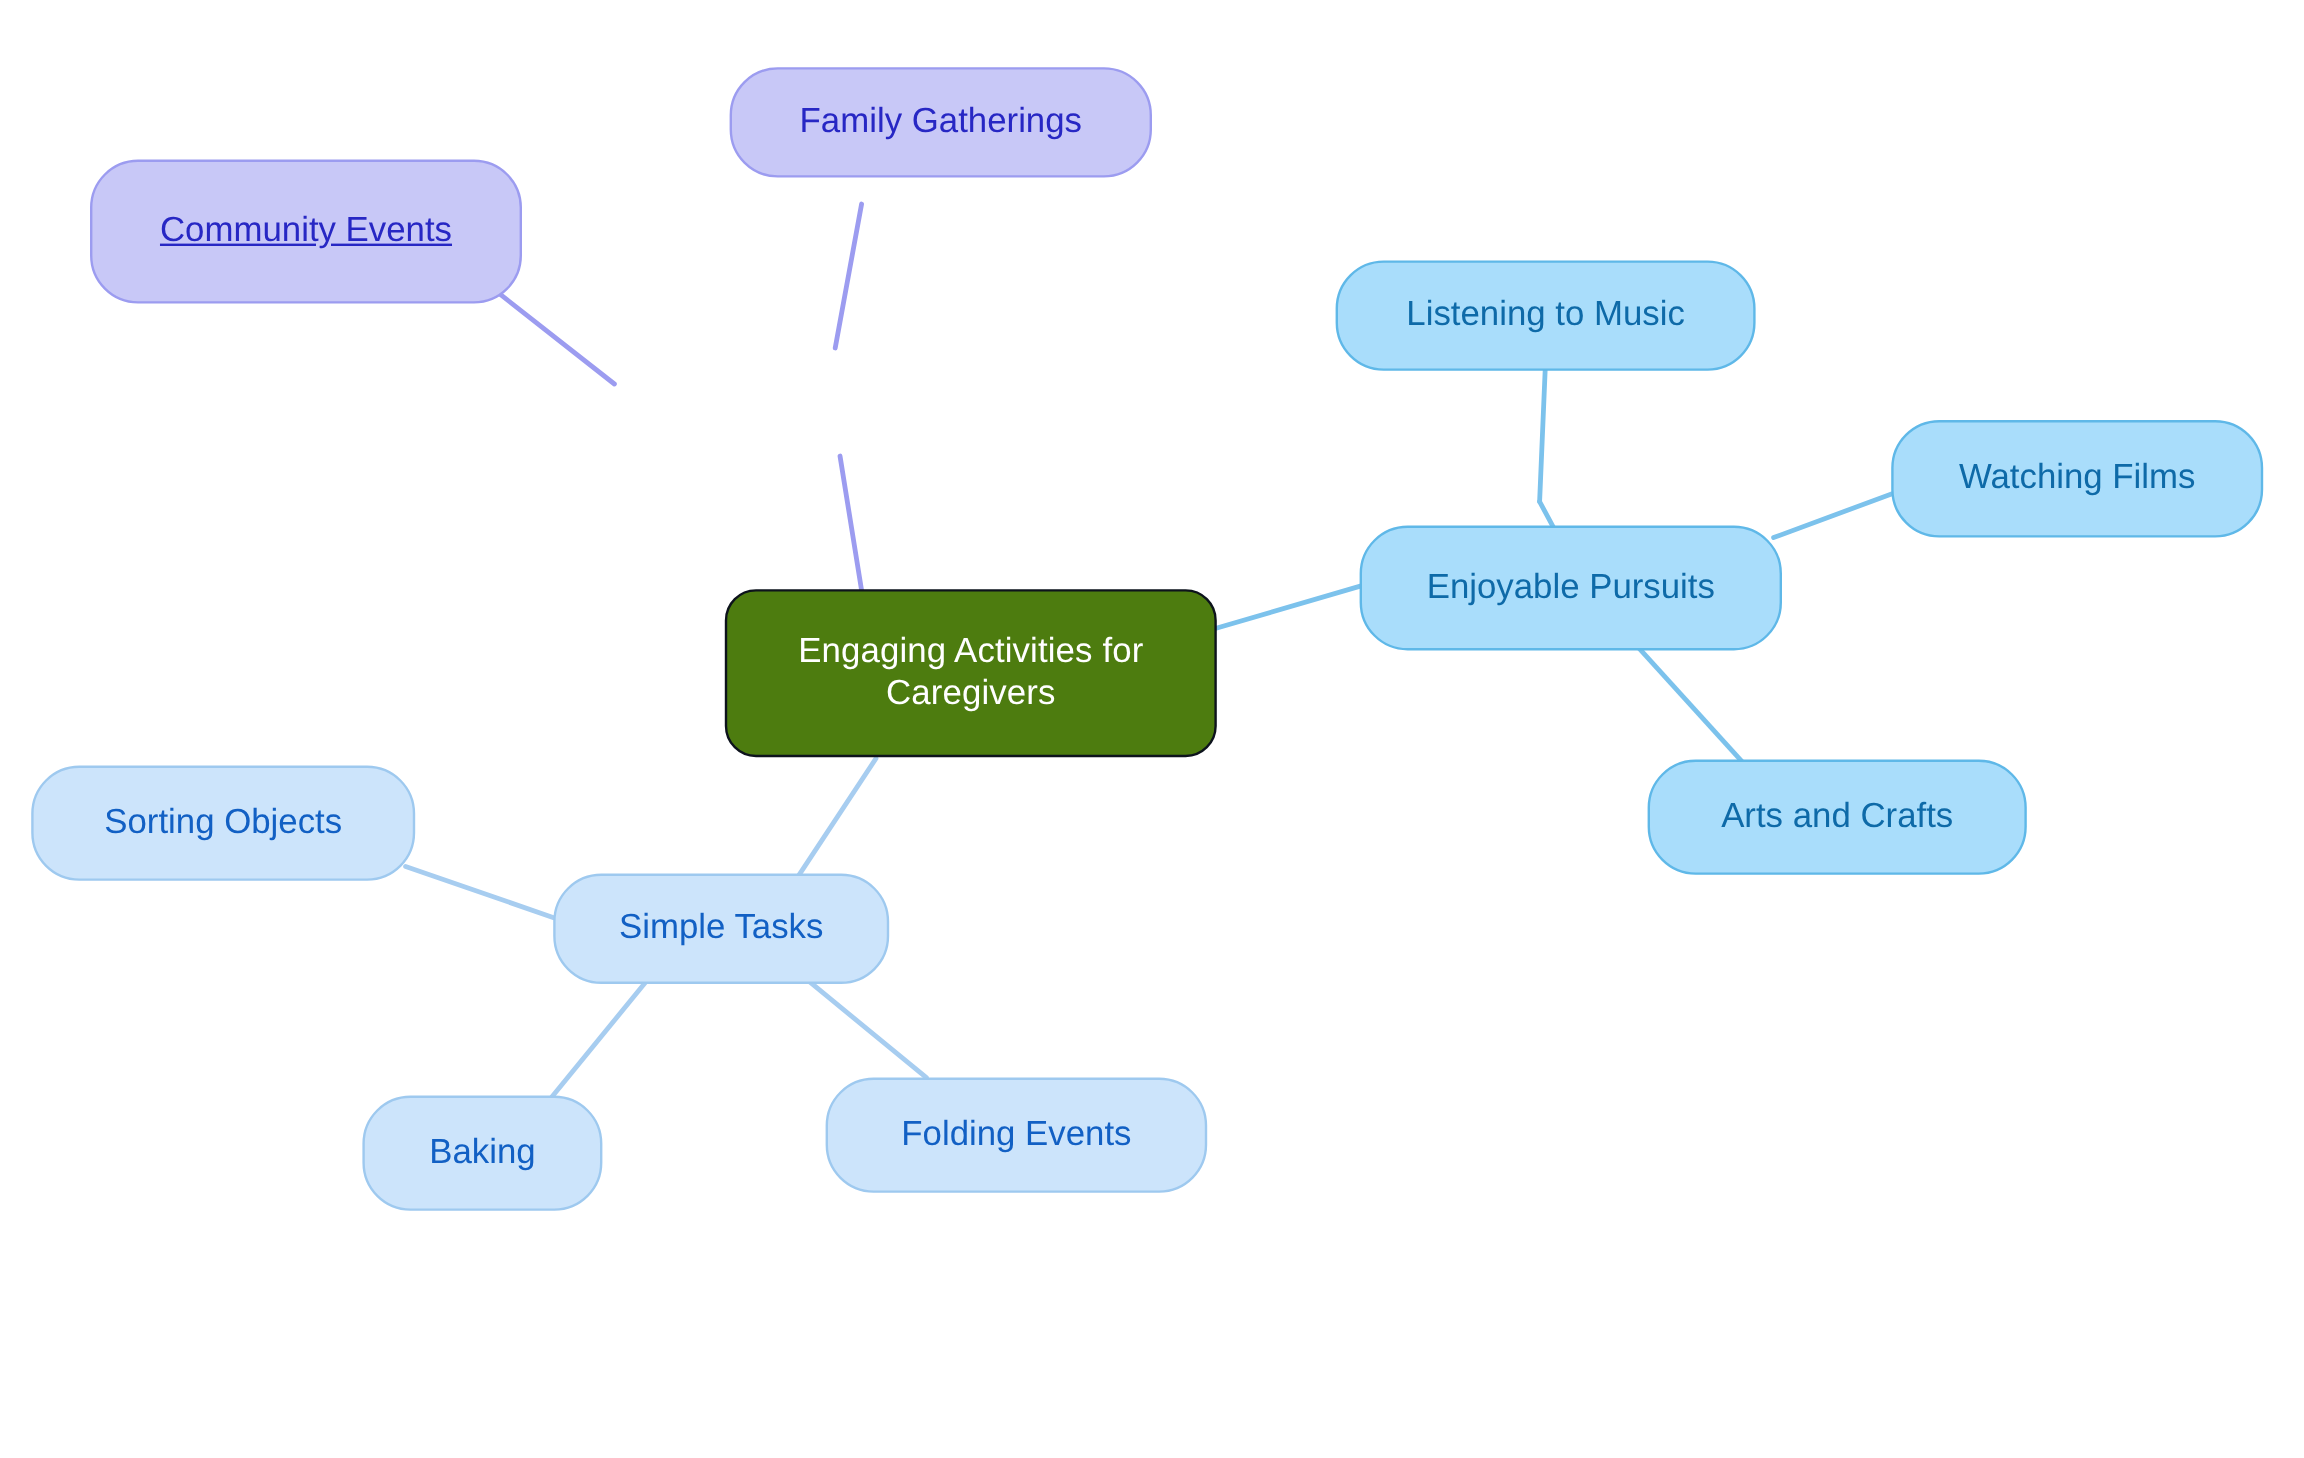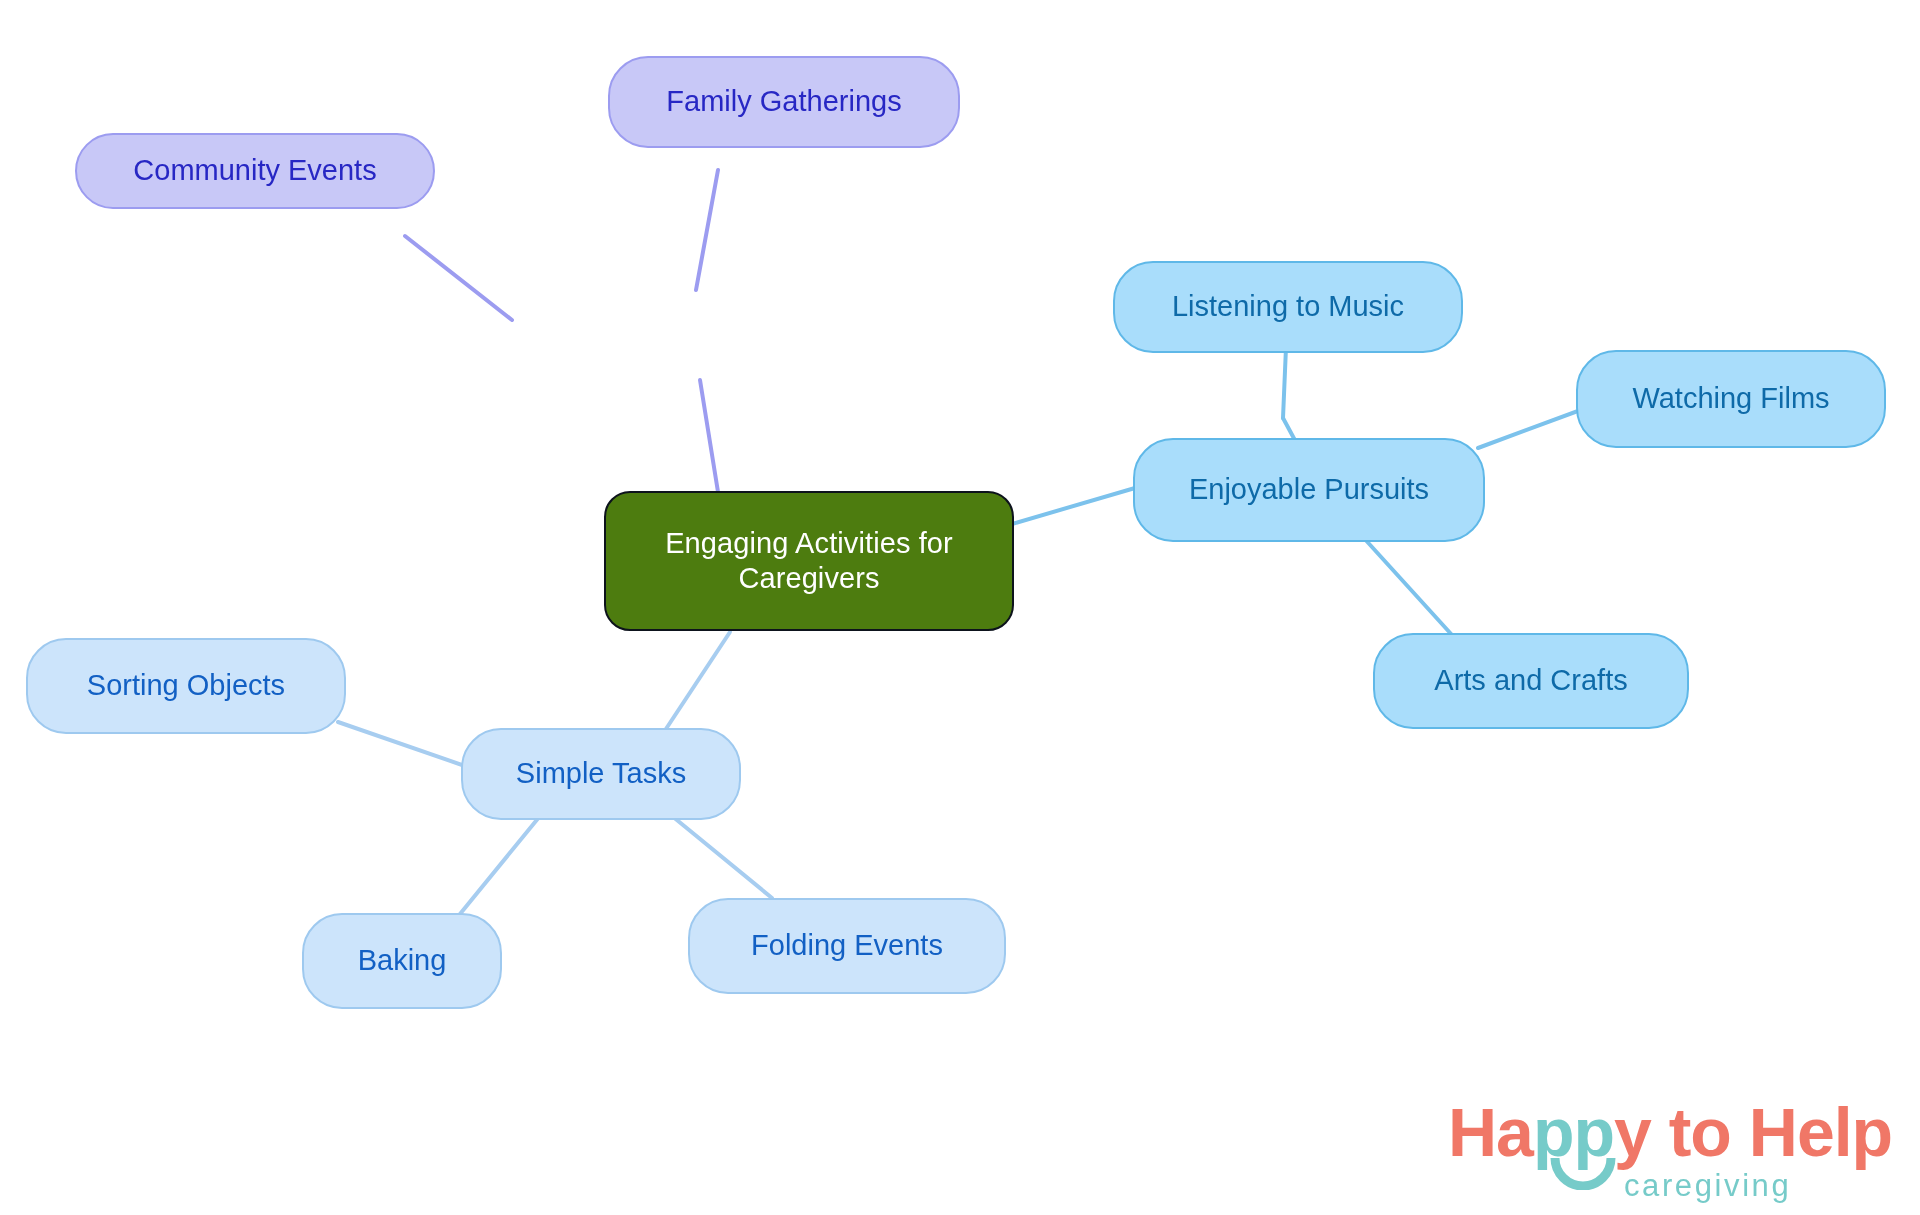--- a/index.html
+++ b/index.html
@@ -131,45 +131,38 @@
 
     <path d="M 730 632 L 660 738" stroke="#a7cdf0" stroke-width="4" fill="none" stroke-linecap="round"></path>
 
     <path d="M 465 766 L 338 722" stroke="#a7cdf0" stroke-width="4" fill="none" stroke-linecap="round"></path>
 
     <path d="M 540 816 L 460 914" stroke="#a7cdf0" stroke-width="4" fill="none" stroke-linecap="round"></path>
 
     <path d="M 672 816 L 772 898" stroke="#a7cdf0" stroke-width="4" fill="none" stroke-linecap="round"></path>
   </svg>
 
-  <div class="node node-purple" style="left:75px; top:133px; width:360px; height:76px;">Community Events</div>
+  <div class="node node-purple" style="left:75px; top:133px; width:360px; height:120px;text-decoration:underline;">Community Events</div>
 
   <div class="node node-purple" style="left:608px; top:56px; width:352px; height:92px;">Family Gatherings</div>
 
 
   <div class="node node-root" style="left:604px; top:491px; width:410px; height:140px;">Engaging Activities for
 Caregivers</div>
 
-  <div class="node node-blue" style="left:1113px; top:217px; width:350px; height:92px;margin-top:44px;">Listening to Music</div>
+  <div class="node node-blue" style="left:1113px; top:217px; width:350px; height:92px;">Listening to Music</div>
 
   <div class="node node-blue" style="left:1576px; top:350px; width:310px; height:98px;">Watching Films</div>
 
   <div class="node node-blue" style="left:1133px; top:438px; width:352px; height:104px;">Enjoyable Pursuits</div>
 
   <div class="node node-blue" style="left:1373px; top:633px; width:316px; height:96px;">Arts and Crafts</div>
 
   <div class="node node-lightblue" style="left:26px; top:638px; width:320px; height:96px;">Sorting Objects</div>
 
   <div class="node node-lightblue" style="left:461px; top:728px; width:280px; height:92px;">Simple Tasks</div>
 
   <div class="node node-lightblue" style="left:302px; top:913px; width:200px; height:96px;">Baking</div>
 
   <div class="node node-lightblue" style="left:688px; top:898px; width:318px; height:96px;">Folding Events</div>
 
-  <div id="logo">
-    <div class="logo-main"><span>Ha</span><span class="teal">pp</span><span>y to Help</span></div>
-    <svg class="logo-smile" viewBox="0 0 66 34">
-      <path d="M 5 2 A 28 28 0 0 0 61 2" fill="none" stroke="#76cbc9" stroke-width="9" stroke-linecap="butt"></path>
-    </svg>
-    <div class="logo-sub">caregiving</div>
-  </div>
 
 </div>
 
 </body></html>

